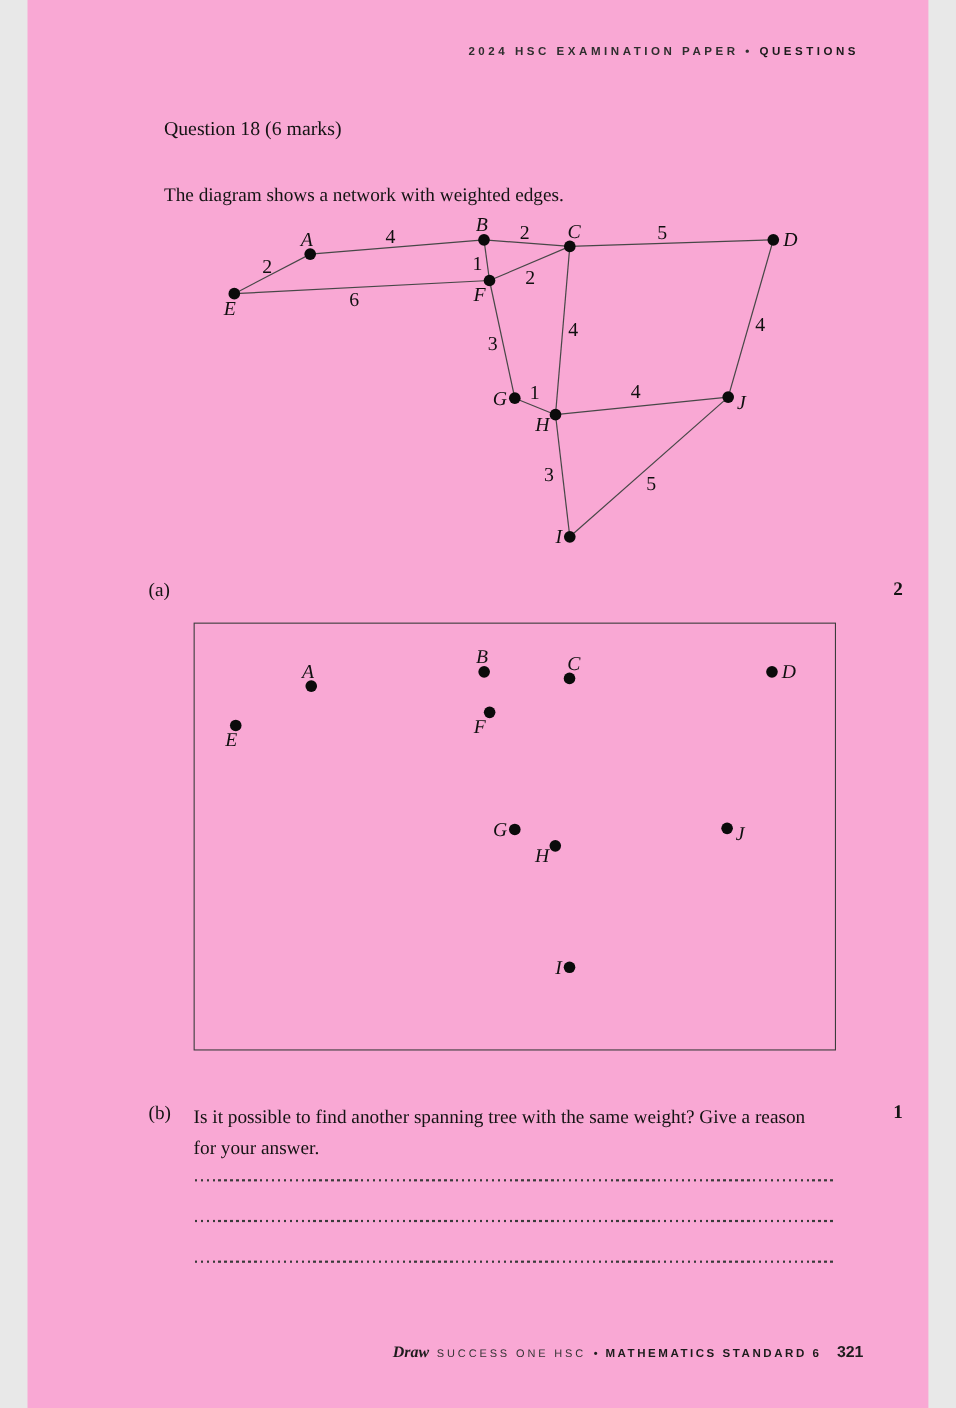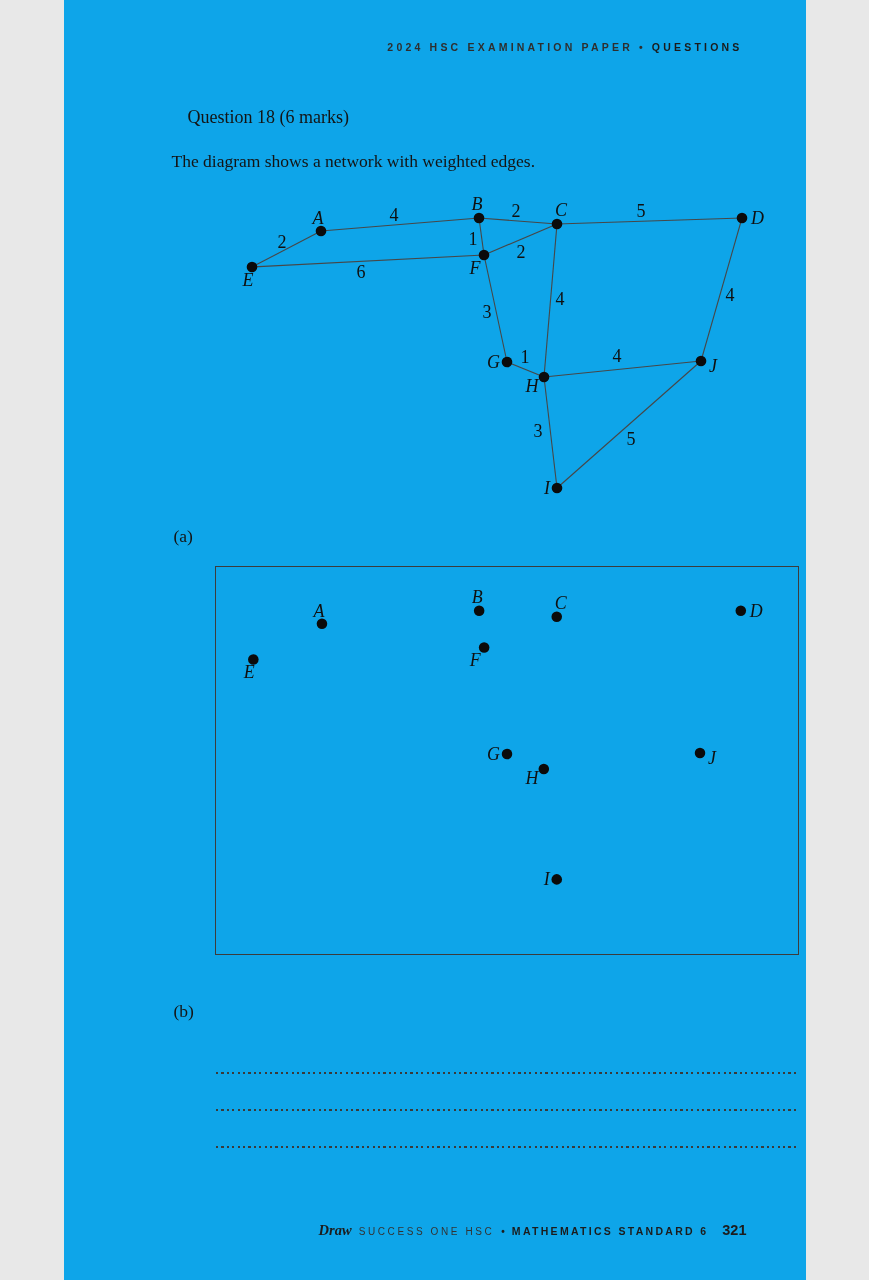--- a/index.html
+++ b/index.html
@@ -1,33 +1,33 @@
 <!DOCTYPE html>
 <html><head>
 <meta charset="utf-8">
 <style>
   html,body { margin:0; padding:0; background:#e8e8e8; }
   .page {
-    position:relative; width:742px; height:1280px; margin:0 auto;
-    background:#0ea5e9; overflow:hidden;
+    position:relative; width:819px; height:1280px; margin:0 auto;
+    background:#f9a8d4; overflow:hidden;
     font-family:"Liberation Serif", serif; color:#141414;
   }
   
   .header {
     position:absolute; top:41px; right:63px;
     font-family:"Liberation Sans", sans-serif;
     font-size:10.5px; letter-spacing:3.2px; font-weight:700; color:#2e2e2e;
     white-space:nowrap;
   }
   .header .hdr-sep { margin:0 6px; font-weight:900; }
   .header .hdr-q  { font-weight:900; color:#1b1b1b; }
   
   .q-title { position:absolute; left:108px; top:107px; font-size:18px; }
   .q-title .bold { font-weight:400;margin-left:16px; }
-  .intro { position:absolute; left:108px; top:151px; margin:0; font-size:17.5px; }
+  .intro { position:absolute; left:108px; top:151px; margin:16px; font-size:17.5px; }
   
   svg.netsvg { position:absolute; pointer-events:none; }
   #main-net { left:0; top:0; width:869px; height:520px; }
   .edge { stroke:#474747; stroke-width:1.1; }
   .node { fill:#0b0b0b; }
   .lbl { font-family:"Liberation Serif", serif; font-style:italic; font-size:18px; fill:#101010; }
   .wt  { font-family:"Liberation Serif", serif; font-size:18px; fill:#101010; }
   
   .part-label { position:absolute; left:110px; font-size:17.5px; }
   .part-text  { position:absolute; left:151px; font-size:17.5px; line-height:28px; }
@@ -146,20 +146,24 @@
         <circle cx="329" cy="203" r="5.3" class="node"></circle>
         <text x="317" y="218" class="lbl" text-anchor="middle">H</text>
         <circle cx="342" cy="314" r="5.3" class="node"></circle>
         <text x="335" y="320" class="lbl" text-anchor="end">I</text>
         <circle cx="486" cy="187" r="5.3" class="node"></circle>
         <text x="494" y="198" class="lbl" text-anchor="start">J</text>
       </svg>
   </div>
 
   <div class="part-label" style="top:1001px;">(b)</div>
+  <div class="part-text" style="top:1001px; width:650px;">
+    <span>Is it possible to find another spanning tree with the same weight? Give a reason</span><br>
+    <span>for your answer.</span>
+  </div>
   <div class="mark" style="top:1000px;">1</div>
 
   <div class="answer-line" style="top:1072px;"></div>
   <div class="answer-line" style="top:1109px;"></div>
   <div class="answer-line" style="top:1146px;"></div>
 
   <div class="footer">
     <span class="brand">Draw</span><span class="series">SUCCESS ONE HSC</span><span class="fsep">•</span><span class="subject">MATHEMATICS STANDARD 6</span><span class="pagenum">321</span>
   </div>
 

